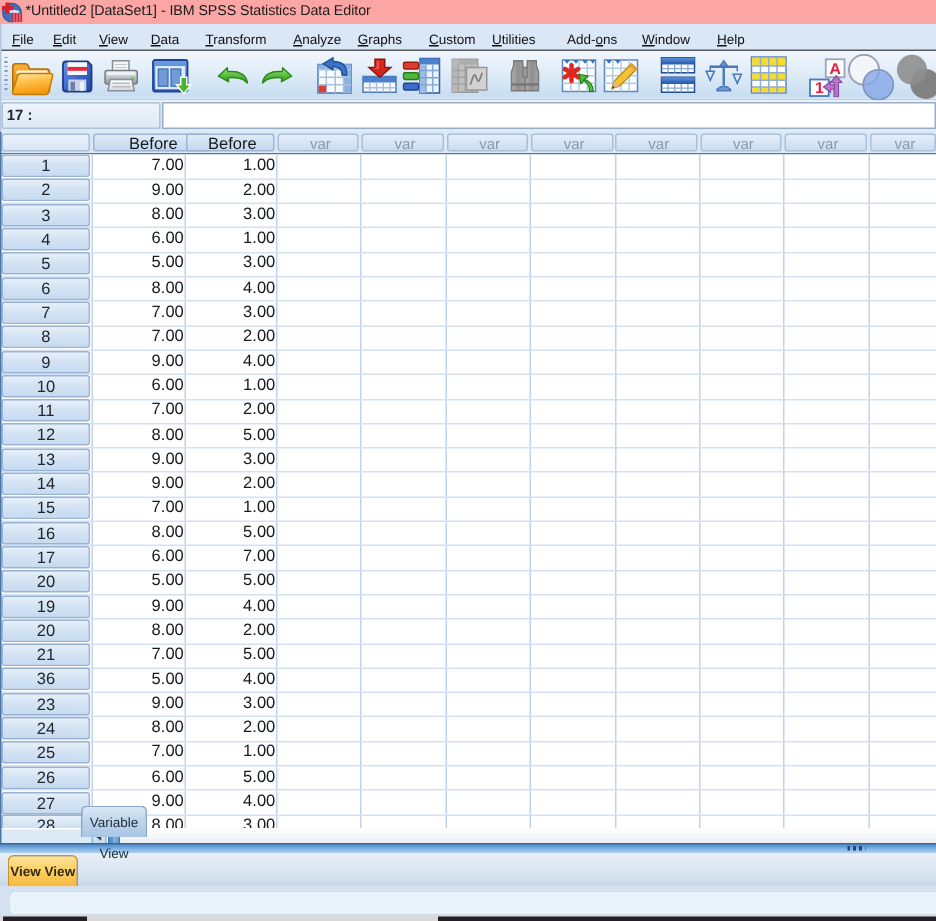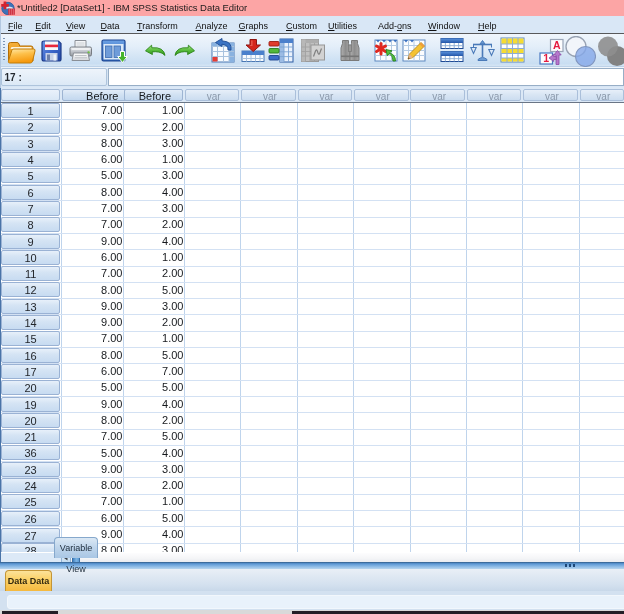--- a/index.html
+++ b/index.html
@@ -417,20 +417,20 @@
 <div class="abs sbcorner"></div>
 <div class="abs sb"></div>
 <div class="abs sbbtn"></div>
 <svg class="abs" style="left:63px;top:554.5px" width="6" height="6" viewBox="0 0 6 6">
     <path d="M4.5 0.5 L1 3 L4.5 5.5 Z" fill="#3a4048"></path>
   </svg>
 <div class="abs sbthumb"></div>
 <div class="abs band"></div>
 <div class="abs bdots"></div>
 <div class="abs tabarea"></div>
-<div class="abs tab1">Data Data</div>
+<div class="abs tab1">View View</div>
 <div class="abs tab2">Variable View</div>
 <div class="abs statarea"></div>
 <div class="abs statbox"></div>
 <div class="abs bstrip"></div>
 <div class="abs bdark1"></div>
 <div class="abs bdark2"></div>
 <div class="abs gleft"></div>
 <div class="abs" style="left:0;top:16px;width:1px;height:72px;background:#b3c8e0"></div>
 </body></html>

